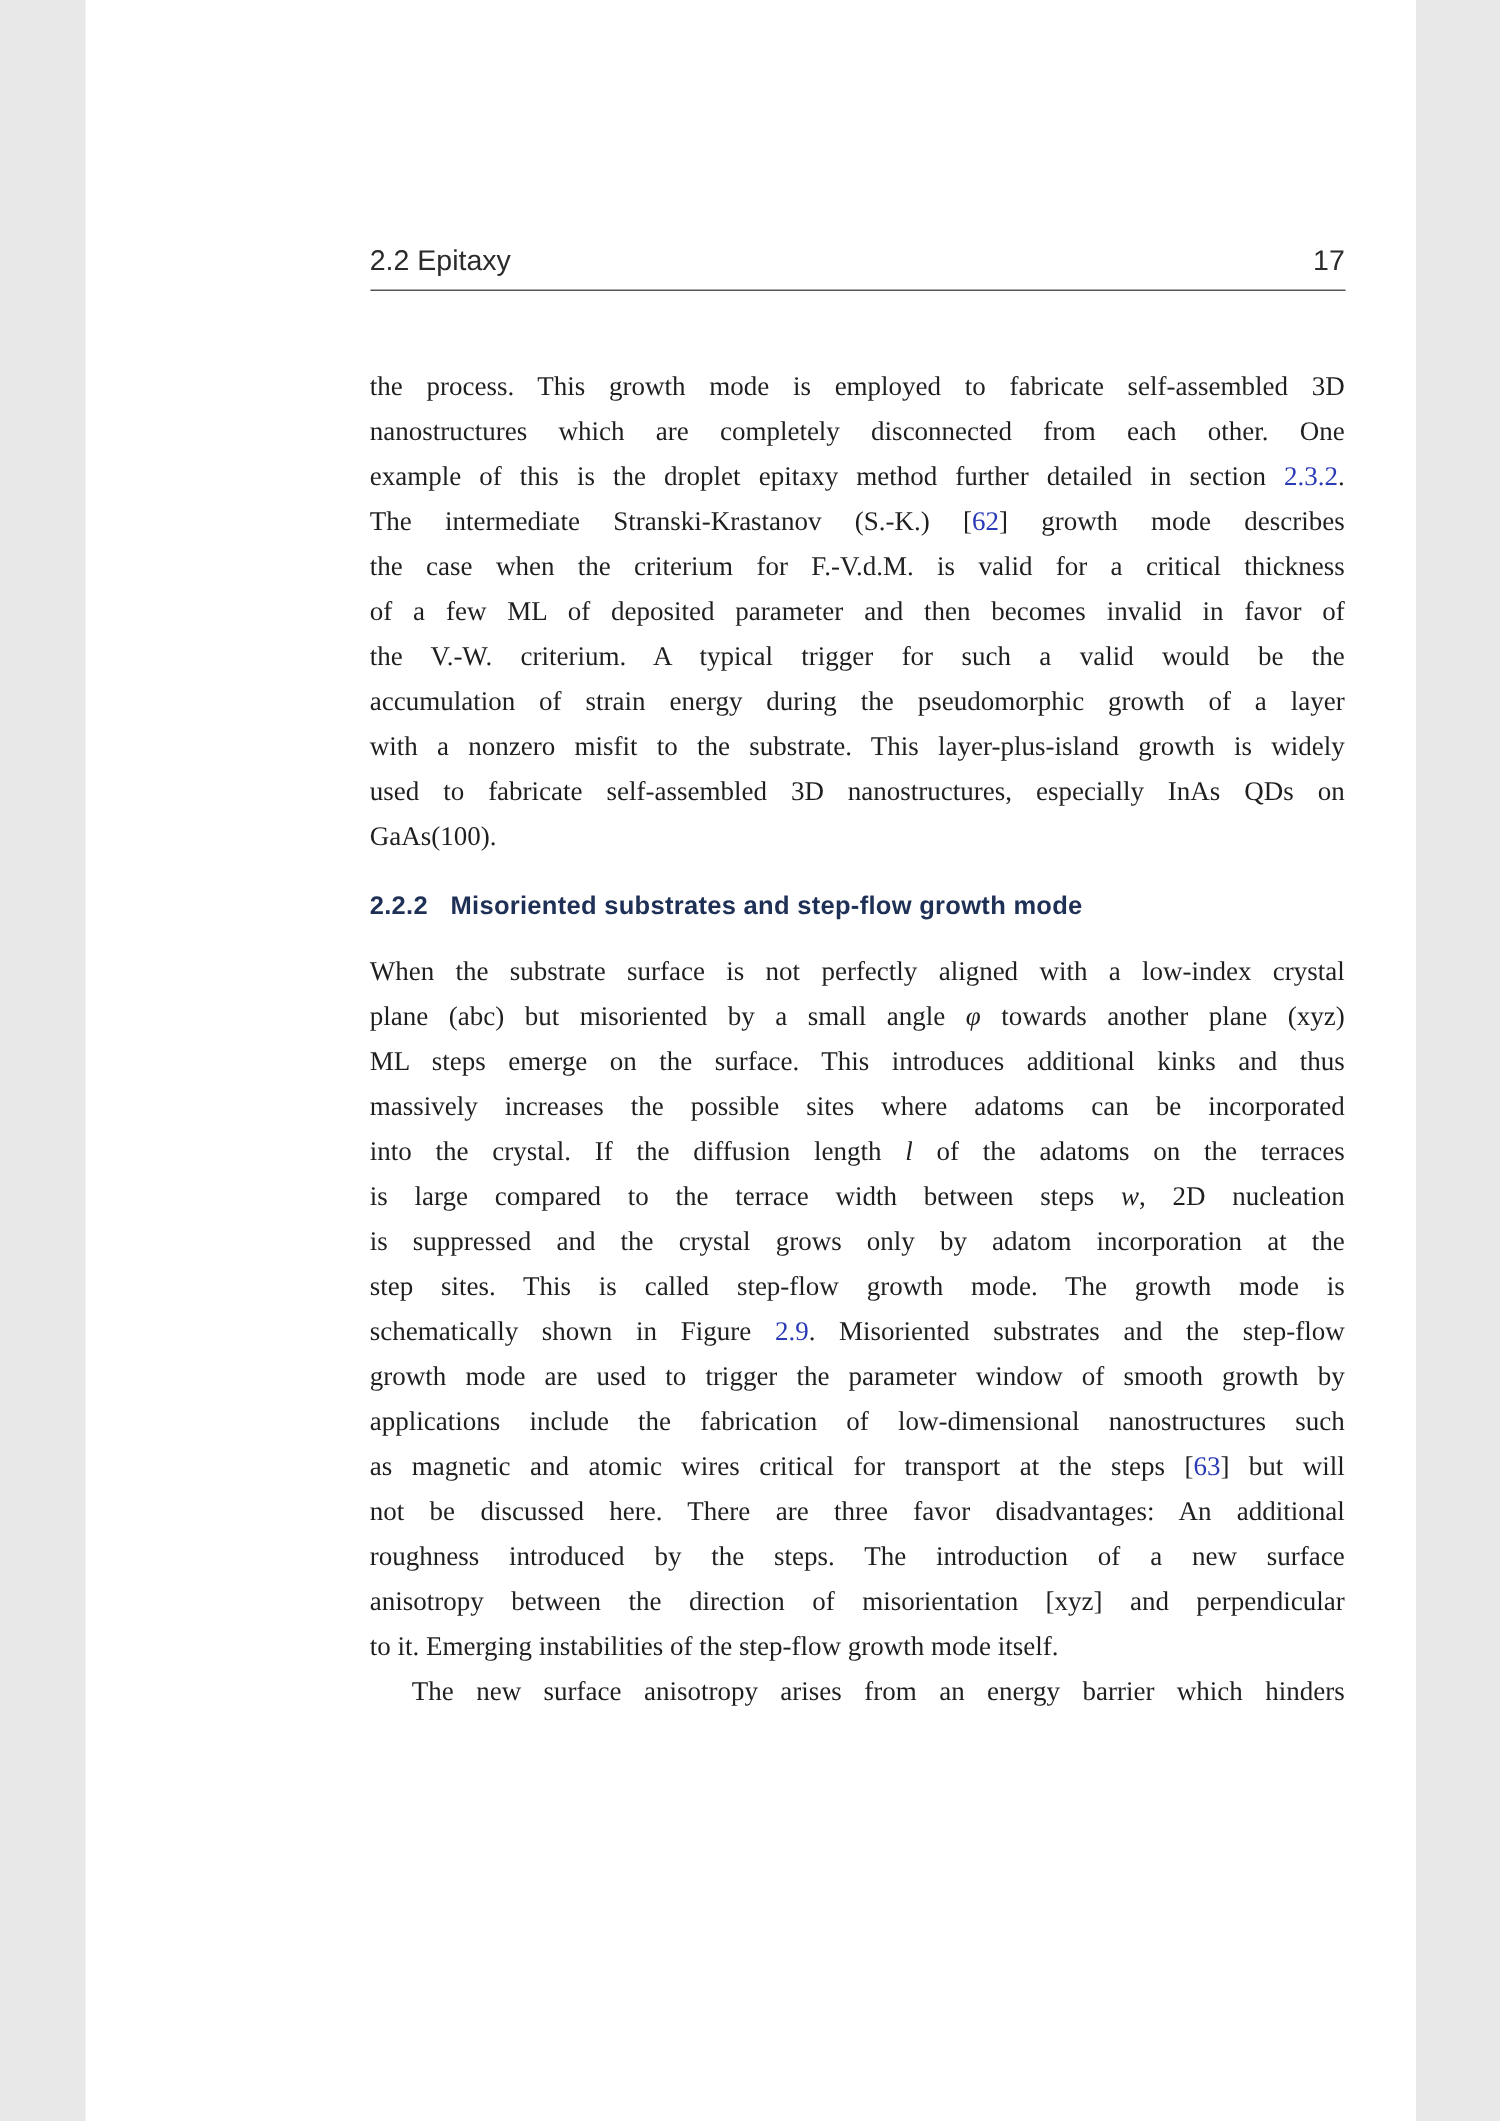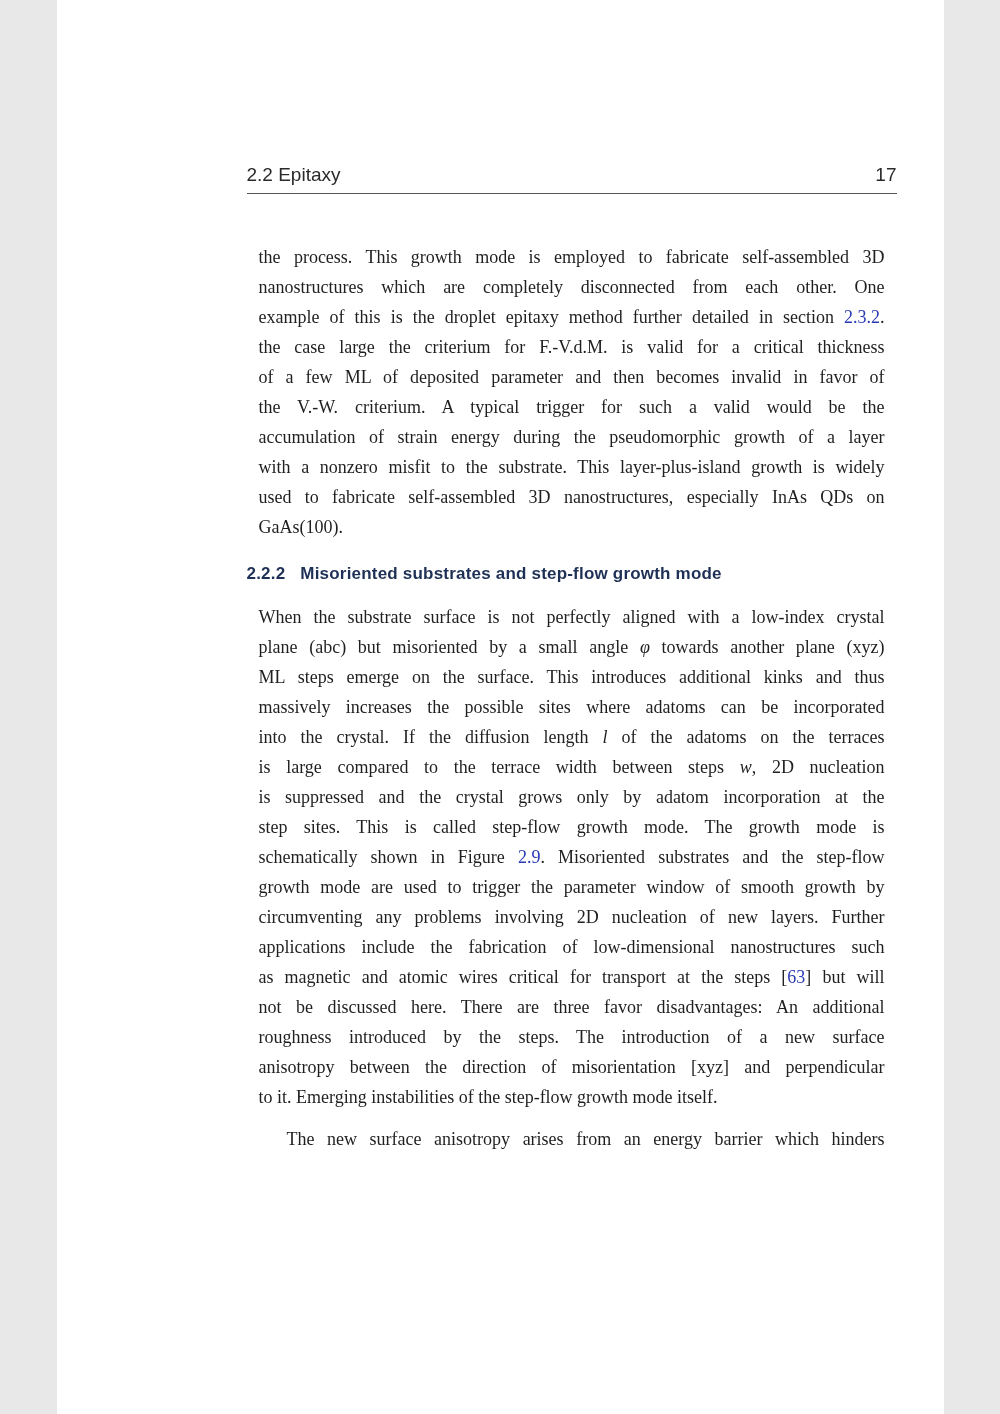--- a/index.html
+++ b/index.html
@@ -29,21 +29,21 @@
     display:flex;
     justify-content:space-between;
     align-items:baseline;
     font-family:"Liberation Sans","DejaVu Sans",sans-serif;
     font-size:19px;
     color:var(--c-header_text,#2b2b2b);
     padding-bottom:7px;
     border-bottom:1.8px solid var(--c-rule,#555);
   }
   .body-text{margin-top:48px;}
-  .paragraph{margin:12px;}
+  .paragraph{margin:0;}
   .line{
     font-size:18px;
     line-height:30px;
     text-align:justify;
     text-align-last:justify;
     white-space:normal;
   }
   .line.last{text-align-last:left;}
   .line.indent{text-indent:28px;}
   .section-heading{
@@ -71,21 +71,22 @@
       <span>17</span>
     </div>
 
     <div class="body-text">
 
       <div id="slot-before-heading">
           <div class="paragraph">
             <div class="line"><span>the process. This growth mode is employed to fabricate self-assembled 3D</span></div>
             <div class="line"><span>nanostructures which are completely disconnected from each other. One</span></div>
             <div class="line"><span>example of this is the droplet epitaxy method further detailed in section </span><span class="link">2.3.2</span><span>.</span></div>
-            <div class="line"><span>the case large the criterium for F.-V.d.M. is valid for a critical thickness</span></div>
+            <div class="line"><span>The intermediate Stranski-Krastanov (S.-K.) [</span><span class="link">62</span><span>] growth mode describes</span></div>
+            <div class="line"><span>the case when the criterium for F.-V.d.M. is valid for a critical thickness</span></div>
             <div class="line"><span>of a few ML of deposited parameter and then becomes invalid in favor of</span></div>
             <div class="line"><span>the V.-W. criterium.  A typical trigger for such a valid would be the</span></div>
             <div class="line"><span>accumulation of strain energy during the pseudomorphic growth of a layer</span></div>
             <div class="line"><span>with a nonzero misfit to the substrate. This layer-plus-island growth is widely</span></div>
             <div class="line"><span>used to fabricate self-assembled 3D nanostructures, especially InAs QDs on</span></div>
             <div class="line last"><span>GaAs(100).</span></div>
           </div>
         </div>
 
       <div class="section-heading">
@@ -97,21 +98,20 @@
             <div class="line"><span>When the substrate surface is not perfectly aligned with a low-index crystal</span></div>
             <div class="line"><span>plane (abc) but misoriented by a small angle </span><span class="math">φ</span><span> towards another plane (xyz)</span></div>
             <div class="line"><span>ML steps emerge on the surface. This introduces additional kinks and thus</span></div>
             <div class="line"><span>massively increases the possible sites where adatoms can be incorporated</span></div>
             <div class="line"><span>into the crystal.  If the diffusion length </span><span class="math">l</span><span> of the adatoms on the terraces</span></div>
             <div class="line"><span>is large compared to the terrace width between steps </span><span class="math">w</span><span>, 2D nucleation</span></div>
             <div class="line"><span>is suppressed and the crystal grows only by adatom incorporation at the</span></div>
             <div class="line"><span>step sites.  This is called step-flow growth mode.  The growth mode is</span></div>
             <div class="line"><span>schematically shown in Figure </span><span class="link">2.9</span><span>. Misoriented substrates and the step-flow</span></div>
             <div class="line"><span>growth mode are used to trigger the parameter window of smooth growth by</span></div>
-            <div class="line"><span>circumventing any problems involving 2D nucleation of new layers. Further</span></div>
             <div class="line"><span>applications include the fabrication of low-dimensional nanostructures such</span></div>
             <div class="line"><span>as magnetic and atomic wires critical for transport at the steps [</span><span class="link">63</span><span>] but will</span></div>
             <div class="line"><span>not be discussed here. There are three favor disadvantages: An additional</span></div>
             <div class="line"><span>roughness introduced by the steps.  The introduction of a new surface</span></div>
             <div class="line"><span>anisotropy between the direction of misorientation [xyz] and perpendicular</span></div>
             <div class="line last"><span>to it. Emerging instabilities of the step-flow growth mode itself.</span></div>
           </div>
           <div class="paragraph">
             <div class="line indent"><span>The new surface anisotropy arises from an energy barrier which hinders</span></div>
           </div>

